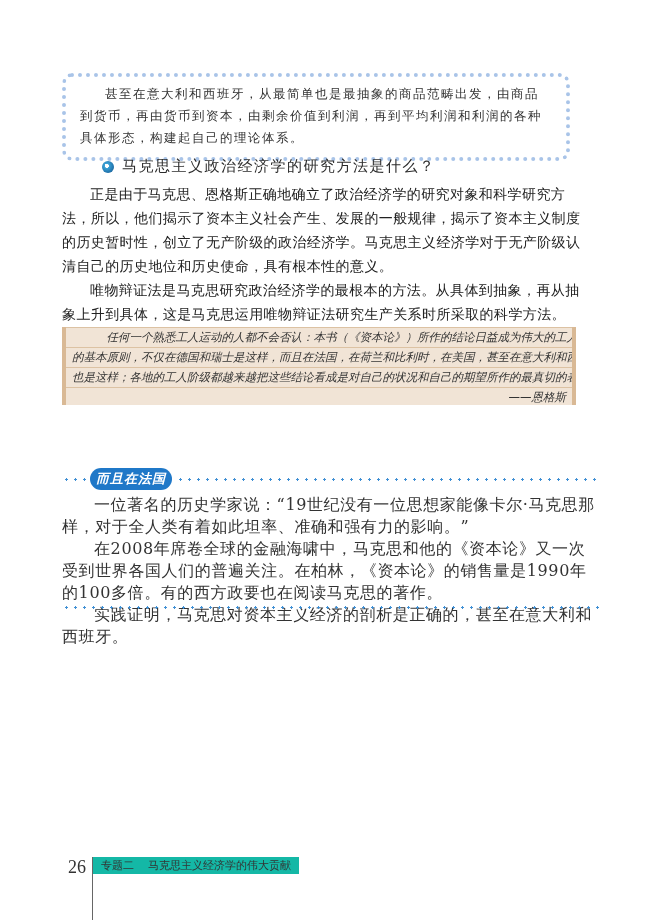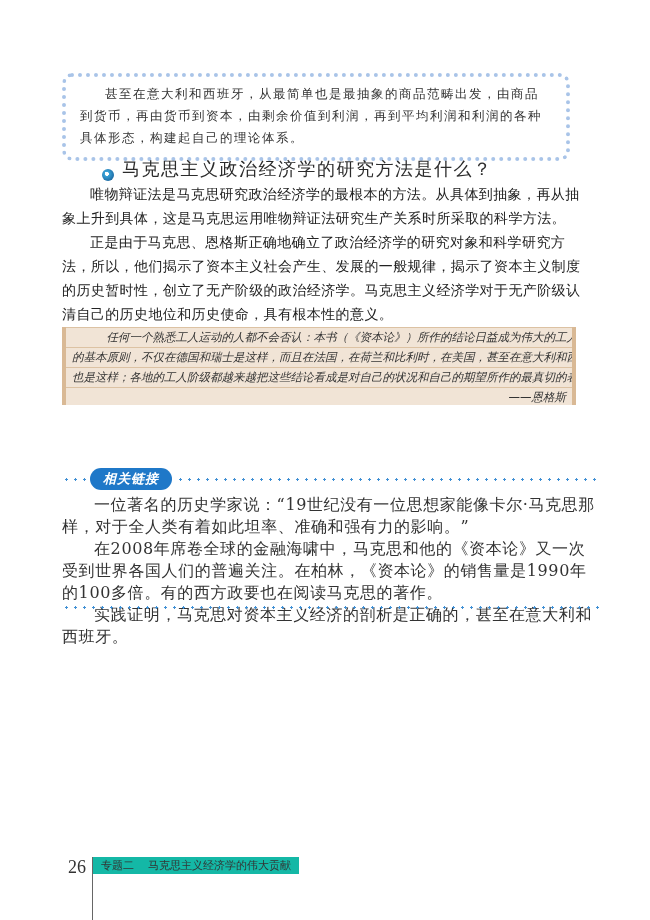--- a/index.html
+++ b/index.html
@@ -7,21 +7,21 @@
     width:650px; height:920px; background:#ffffff; position:relative; overflow:hidden;
     font-family:"DejaVu Serif","Liberation Serif",serif; color:#2b2b2b;
   }
   
   .intro-box {
     position:absolute; left:62px; top:73px; width:508px; height:88px;
     border:4px dotted #a9c4e8; border-radius:10px; box-sizing:border-box;
     padding:6px 14px 0 14px;
   }
   .intro-text { font-size:12.5px; line-height:22px; color:#333; letter-spacing:1.5px; text-indent:2em; margin:0; }
-  .intro-question { margin-top:8px; display:flex; align-items:flex-end; font-size:18px; letter-spacing:1.5px; padding-left:22px; }
+  .intro-question { margin-top:8px; display:flex; align-items:center; font-size:15px; letter-spacing:1.5px; padding-left:22px; }
   .q-icon { width:12px; height:12px; border-radius:50%; margin-right:8px;
     background: radial-gradient(circle at 40% 40%, #ffffff 0 18%, #3aa3d8 22%, #1f6fa8 70%, #1b4f7b 100%); }
 
   
   .main-text { position:absolute; left:62px; top:182px; width:530px; font-size:14px; line-height:24px; color:#222; }
   .main-text p { margin:0; text-indent:2em; letter-spacing:0.4px; }
 
   
   .quote-box {
     position:absolute; left:62px; top:327px; width:514px; height:78px;
@@ -63,34 +63,34 @@
 
 <div class="intro-box">
   <p class="intro-text">甚至在意大利和西班牙，从最简单也是最抽象的商品范畴出发，由商品到货币，再由货币到资本，由剩余价值到利润，再到平均利润和利润的各种具体形态，构建起自己的理论体系。</p>
   <div class="intro-question">
     <span class="q-icon"></span>
     <span>马克思主义政治经济学的研究方法是什么？</span>
   </div>
 </div>
 
 <div class="main-text">
+  <p>正是由于马克思、恩格斯正确地确立了政治经济学的研究对象和科学研究方法，所以，他们揭示了资本主义社会产生、发展的一般规律，揭示了资本主义制度的历史暂时性，创立了无产阶级的政治经济学。马克思主义经济学对于无产阶级认清自己的历史地位和历史使命，具有根本性的意义。</p>
   <p>唯物辩证法是马克思研究政治经济学的最根本的方法。从具体到抽象，再从抽象上升到具体，这是马克思运用唯物辩证法研究生产关系时所采取的科学方法。</p>
-  <p>正是由于马克思、恩格斯正确地确立了政治经济学的研究对象和科学研究方法，所以，他们揭示了资本主义社会产生、发展的一般规律，揭示了资本主义制度的历史暂时性，创立了无产阶级的政治经济学。马克思主义经济学对于无产阶级认清自己的历史地位和历史使命，具有根本性的意义。</p>
 </div>
 
 <div class="quote-box">
   <div class="quote-line first">任何一个熟悉工人运动的人都不会否认：本书（《资本论》）所作的结论日益成为伟大的工人阶级运动</div>
   <div class="quote-line">的基本原则，不仅在德国和瑞士是这样，而且在法国，在荷兰和比利时，在美国，甚至在意大利和西班牙</div>
   <div class="quote-line">也是这样；各地的工人阶级都越来越把这些结论看成是对自己的状况和自己的期望所作的最真切的表述。</div>
   <div class="quote-line author">——恩格斯</div>
 </div>
 
 <div class="link-header">
   <div class="dots" style="left:0;width:26px;"></div>
-  <div class="link-badge">相关链接</div>
+  <div class="link-badge">而且在法国</div>
   <div class="dots" style="left:114px;width:424px;"></div>
 </div>
 
 <div class="link-text">
   <p>一位著名的历史学家说：“19世纪没有一位思想家能像卡尔·马克思那样，对于全人类有着如此坦率、准确和强有力的影响。”</p>
   <p>在2008年席卷全球的金融海啸中，马克思和他的《资本论》又一次受到世界各国人们的普遍关注。在柏林，《资本论》的销售量是1990年的100多倍。有的西方政要也在阅读马克思的著作。</p>
   <p>实践证明，马克思对资本主义经济的剖析是正确的，甚至在意大利和西班牙。</p>
 </div>
 
 <div class="dots bottom-dots"></div>

